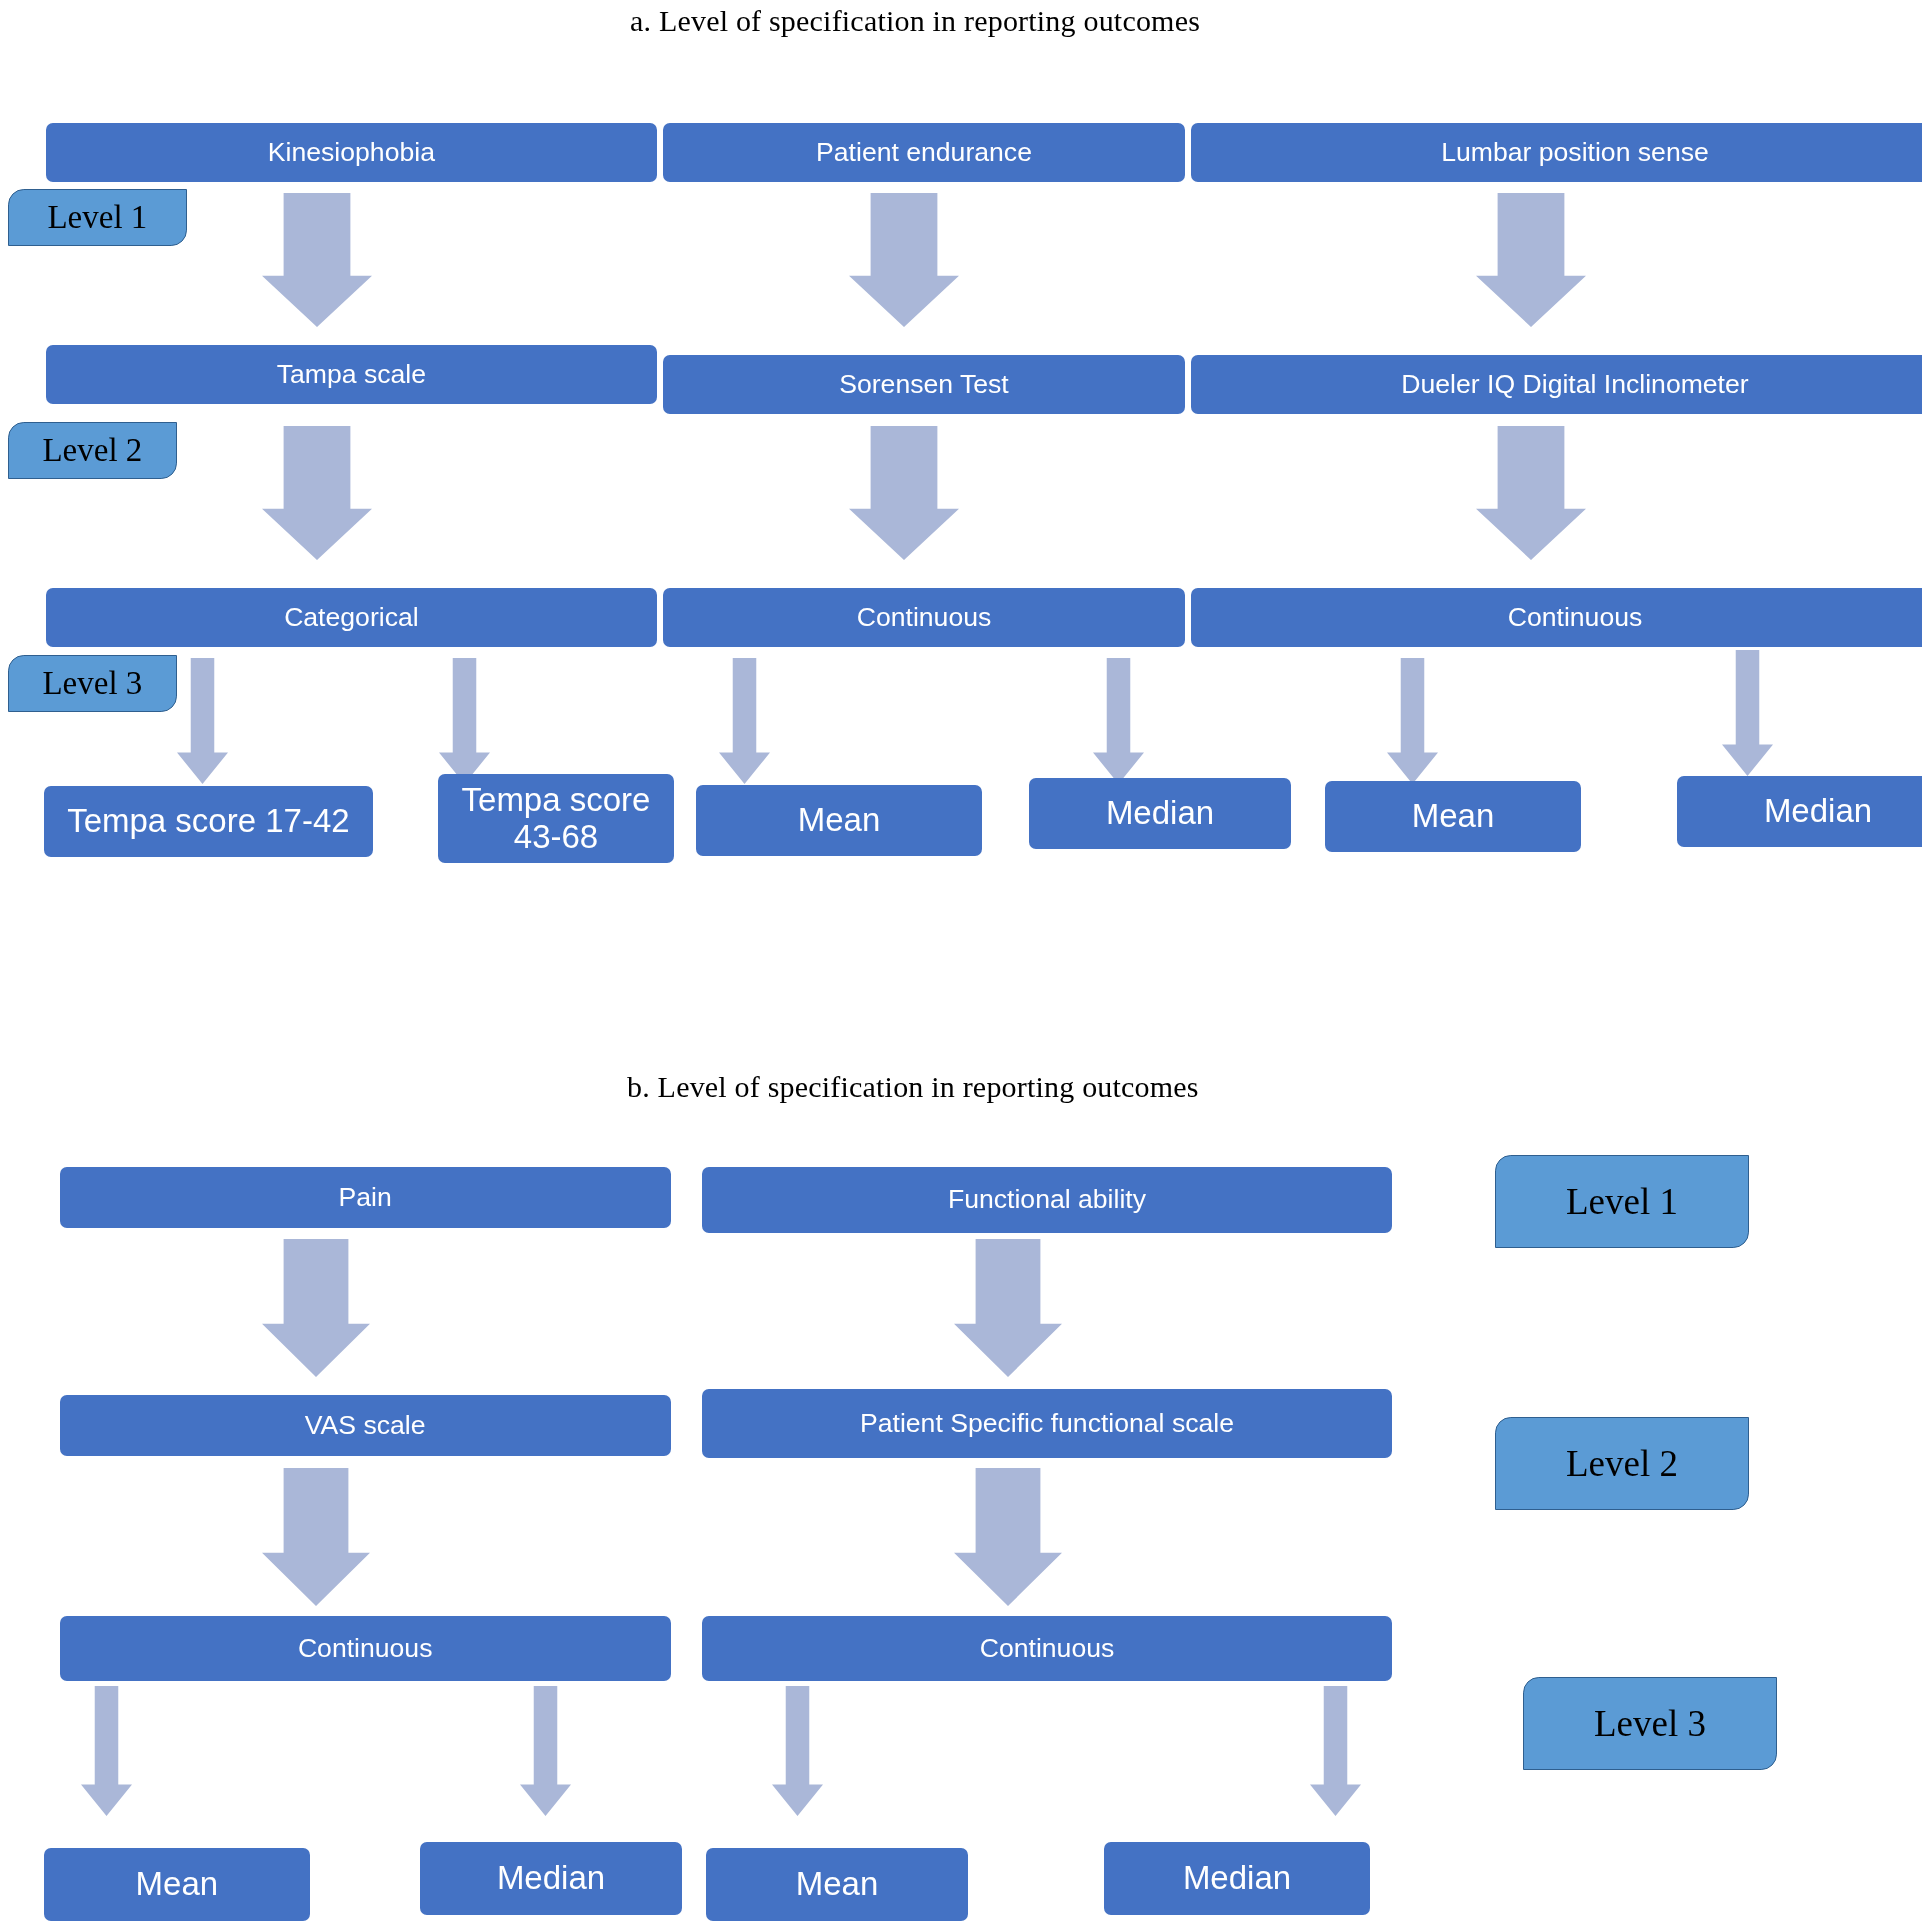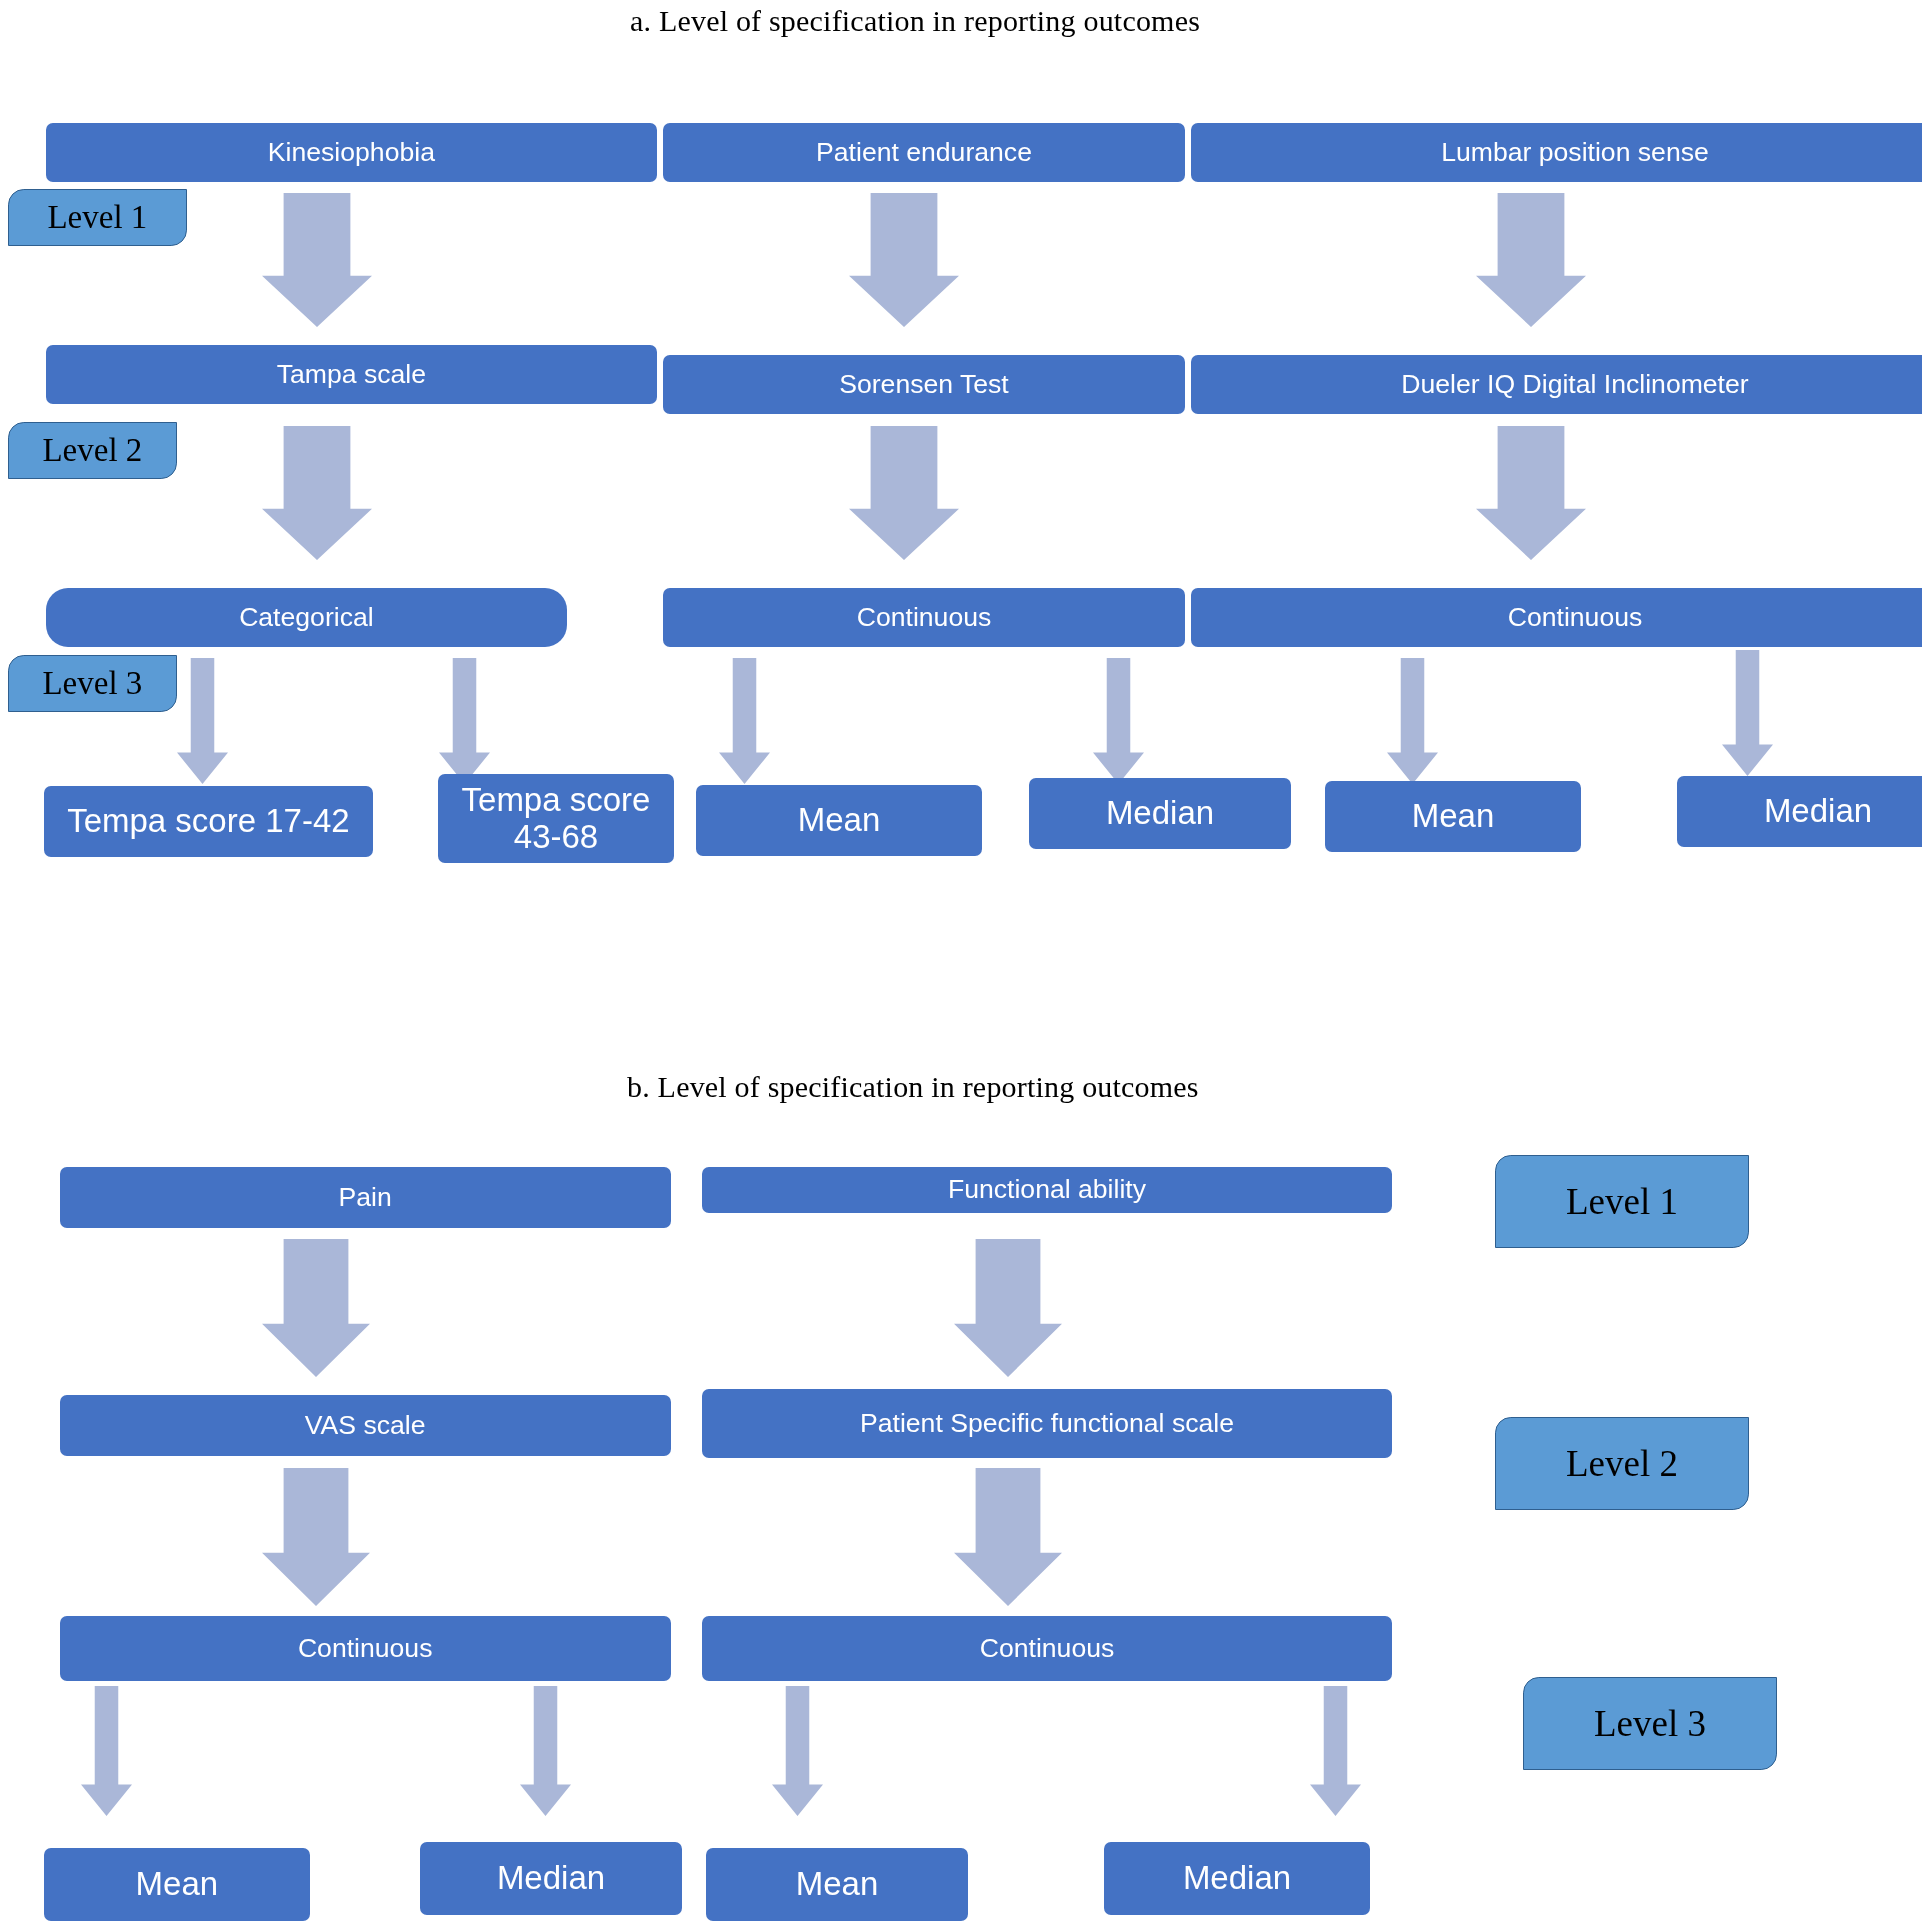--- a/index.html
+++ b/index.html
@@ -117,21 +117,21 @@
     <svg viewBox="0 0 112 136" preserveAspectRatio="none" aria-hidden="true">
       <polygon points="22,0 90,0 90,84 112,84 56,136 0,84 22,84" fill="#aab7d8"></polygon>
     </svg>
   </div>
   <div class="arrow" style="left:1476px; top:426px; width:110px; height:134px;">
     <svg viewBox="0 0 112 136" preserveAspectRatio="none" aria-hidden="true">
       <polygon points="22,0 90,0 90,84 112,84 56,136 0,84 22,84" fill="#aab7d8"></polygon>
     </svg>
   </div>
 
-  <div class="pbox" style="left:5.9px; top:588px; width:521px; height:59px;border-radius:22px;">Categorical</div>
+  <div class="pbox" style="left:5.9px; top:588px; width:611px; height:59px;">Categorical</div>
   <div class="pbox" style="left:623px; top:588px; width:522px; height:59px;">Continuous</div>
   <div class="pbox" style="left:1151px; top:588px; width:768px; height:59px;">Continuous</div>
 
   <div class="level-badge sm" style="left:7.9px; top:655px; width:169px; height:57px;">Level 3</div>
 
   <div class="arrow" style="left:177px; top:658px; width:51px; height:126px;">
     <svg viewBox="0 0 52 128" preserveAspectRatio="none" aria-hidden="true">
       <polygon points="14,0 38,0 38,96 52,96 26,128 0,96 14,96" fill="#aab7d8"></polygon>
     </svg>
   </div>
@@ -164,21 +164,21 @@
   <div class="pbox small" style="left:3.9px; top:786px; width:329px; height:71px;">Tempa score 17-42</div>
   <div class="pbox small" style="left:398px; top:774px; width:236px; height:89px;">Tempa score 43-68</div>
   <div class="pbox small" style="left:656px; top:785px; width:286px; height:71px;">Mean</div>
   <div class="pbox small" style="left:989px; top:778px; width:262px; height:71px;">Median</div>
   <div class="pbox small" style="left:1285px; top:781px; width:256px; height:71px;">Mean</div>
   <div class="pbox small" style="left:1637px; top:776px; width:282px; height:71px;">Median</div>
 
   <div class="fig-title" style="left:627px; top:1026px;margin-top:44px;">b. Level of specification in reporting outcomes</div>
 
   <div class="pbox" style="left:19.7px; top:1167px; width:611px; height:61px;">Pain</div>
-  <div class="pbox" style="left:662px; top:1167px; width:690px; height:46px;">Functional ability</div>
+  <div class="pbox" style="left:662px; top:1167px; width:690px; height:66px;">Functional ability</div>
 
   <div class="level-badge lg" style="left:1495px; top:1155px; width:254px; height:93px;">Level 1</div>
 
   <div class="arrow" style="left:262px; top:1239px; width:108px; height:138px;">
     <svg viewBox="0 0 110 140" preserveAspectRatio="none" aria-hidden="true">
       <polygon points="22,0 88,0 88,86 110,86 55,140 0,86 22,86" fill="#aab7d8"></polygon>
     </svg>
   </div>
   <div class="arrow" style="left:954px; top:1239px; width:108px; height:138px;">
     <svg viewBox="0 0 110 140" preserveAspectRatio="none" aria-hidden="true">

